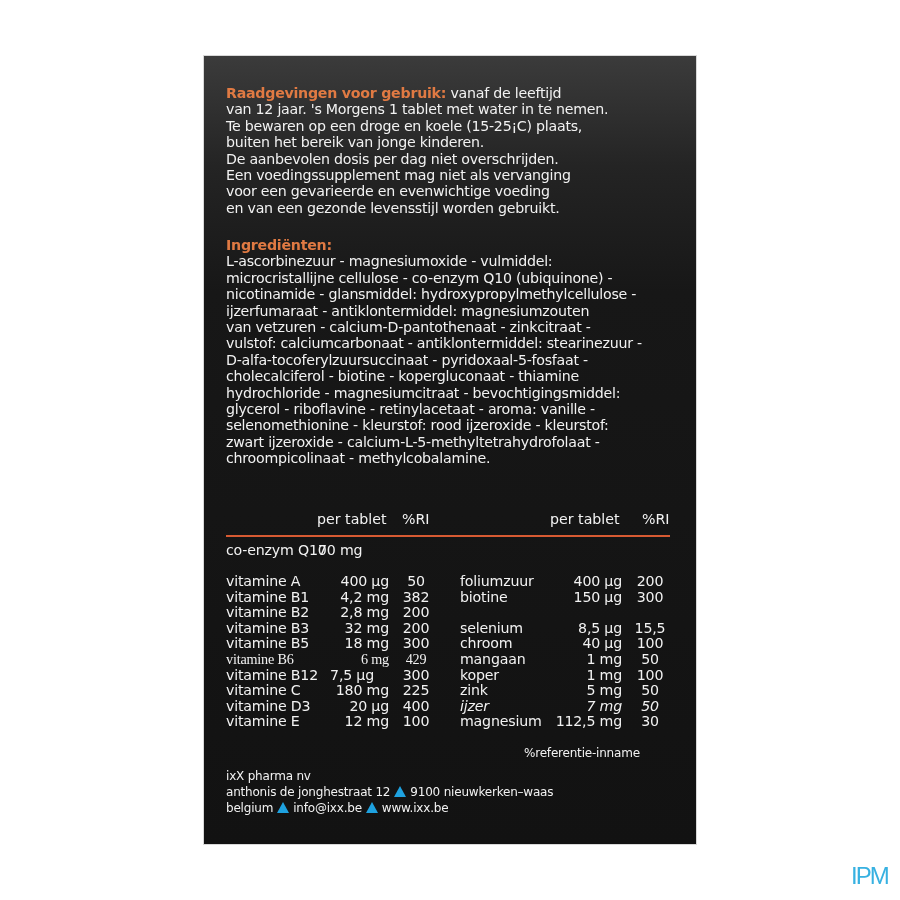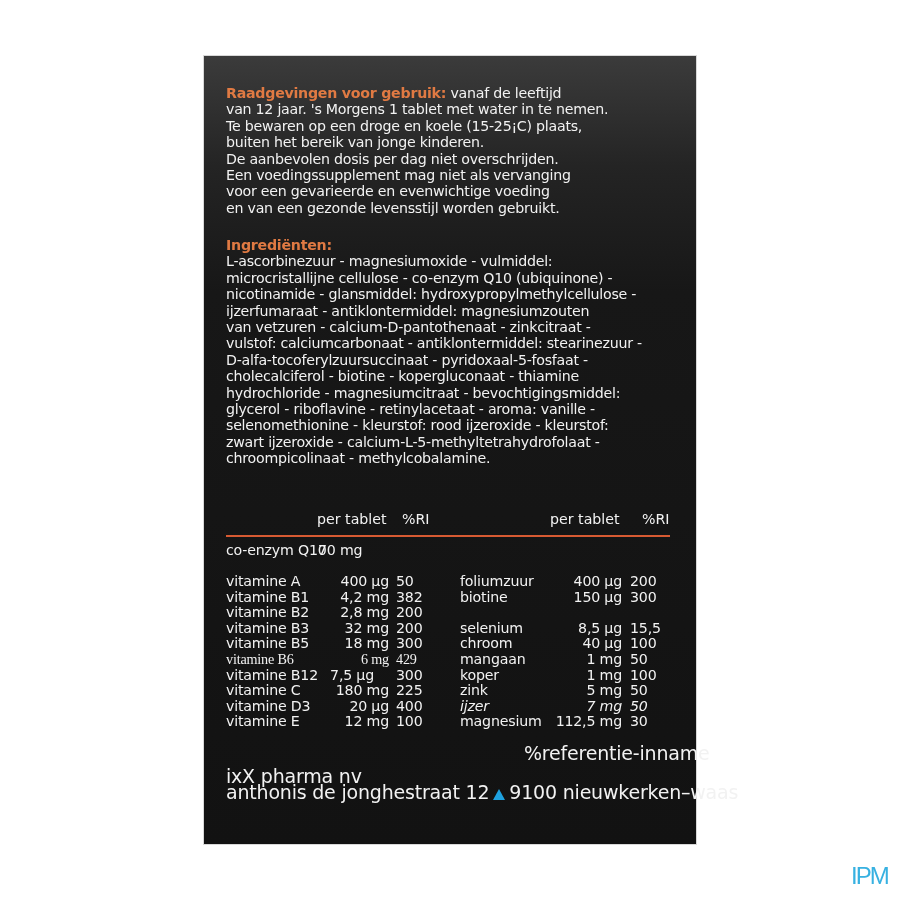--- a/index.html
+++ b/index.html
@@ -13,22 +13,22 @@
   .txt { position:absolute; left:22px; font-size:14.2px; line-height:16.4px; letter-spacing:-0.25px; white-space:nowrap; }
   .orange { color:#e07a43; font-weight:bold; }
   .line { display:block; }
   #usage { top:29px; }
   #ingr { top:181px; }
   .hdr { position:absolute; top:455px; font-size:14.2px; }
   .rule { position:absolute; left:22px; top:479px; width:444px; height:2px; background:#d75a32; }
   .row { position:absolute; font-size:14.2px; line-height:15.6px; white-space:nowrap; letter-spacing:-0.2px; }
   .c-name { position:absolute; left:0; }
   .c-val { position:absolute; text-align:right; }
-  .c-ri { position:absolute; text-align:left; }
-  .footer { position:absolute; left:22px; font-size:19px; line-height:16px; white-space:nowrap; letter-spacing:-0.2px; }
+  .c-ri { position:absolute; text-align:center; }
+  .footer { position:absolute; left:22px; font-size:12px; line-height:16px; white-space:nowrap; letter-spacing:-0.2px; }
   .tri { display:inline-block; width:0; height:0; border-left:6px solid transparent; border-right:6px solid transparent; border-bottom:11px solid #1ea1df; margin:0 4px; vertical-align:-1px; }
   .ipm { position:absolute; left:851px; top:862px; font-family:"Liberation Sans", sans-serif; font-size:24px; color:#37b1e1; letter-spacing:-2px; font-weight:normal; }
 </style>
 </head>
 <body>
 
 <div class="panel">
 
   <div class="txt" id="usage">
     <span class="line"><span class="orange">Raadgevingen voor gebruik:</span><span> vanaf de leeftijd</span></span>
@@ -169,16 +169,17 @@
         <span class="c-val" style="left:80px;width:82px;">112,5 mg</span>
         <span class="c-ri" style="left:170px;width:40px;">30</span>
       </div>
   </div>
 
   <span class="footer" style="left:320px; top:689px;">%referentie-inname</span>
 
   <div class="footer" style="top:712px;">
     <span class="line">ixX pharma nv</span>
     <span class="line"><span>anthonis de jonghestraat 12</span><span class="tri"></span><span>9100 nieuwkerken–waas</span></span>
+    <span class="line"><span>belgium</span><span class="tri"></span><span>info@ixx.be</span><span class="tri"></span><span>www.ixx.be</span></span>
   </div>
 </div>
 
 <span class="ipm">IPM</span>
 
 </body></html>

